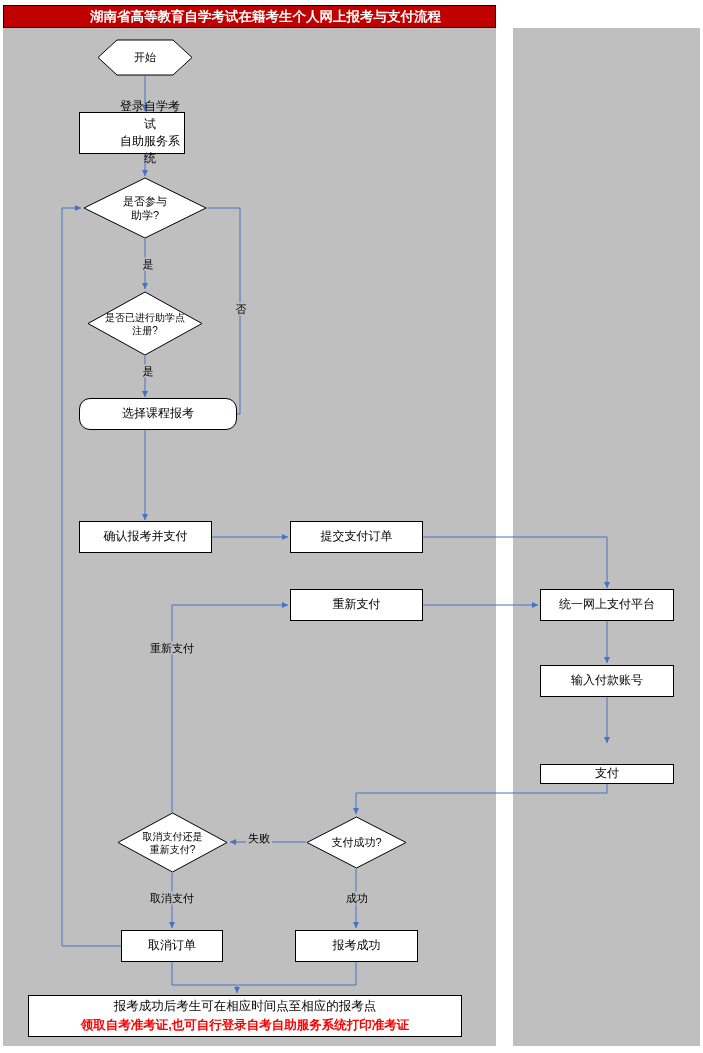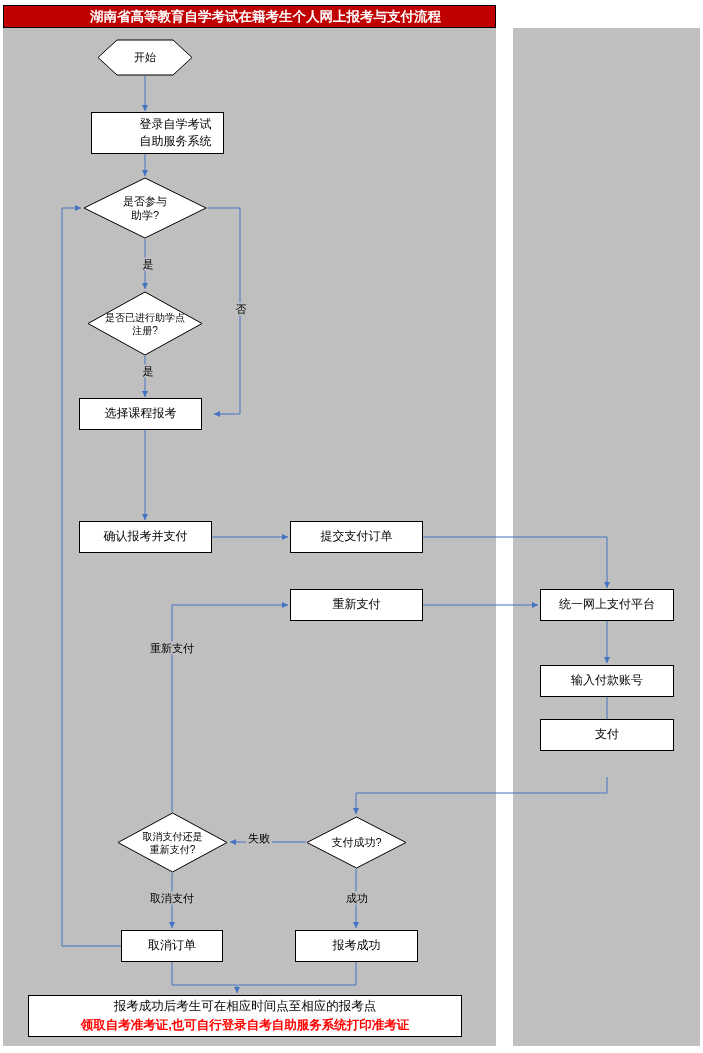--- a/index.html
+++ b/index.html
@@ -75,21 +75,21 @@
     <polyline points="121,946 62,946 62,208 81,208" marker-end="url(#arr)"></polyline>
   </svg>
 
   <div class="node shape-node" style="left:97px; top:39px; width:96px; height:37px;">
     <svg viewBox="0 0 96 37">
       <polygon points="20,1 76,1 95,18.5 76,36 20,36 1,18.5" fill="#ffffff" stroke="#000000" stroke-width="1"></polygon>
     </svg>
     <div class="shape-text start-text">开始</div>
   </div>
 
-  <div class="node rect-node" style="left:91px; top:112px; width:133px; height:42px;padding-left:36px;">
+  <div class="node rect-node" style="left:79px; top:112px; width:106px; height:42px;padding-left:36px;">
     <div>登录自学考试</div>
     <div>自助服务系统</div>
   </div>
 
   <div class="node shape-node" style="left:87px; top:291px; width:116px; height:65px;">
     <svg viewBox="0 0 116 65">
       <polygon points="58,1 115,32.5 58,64 1,32.5" fill="#ffffff" stroke="#000000" stroke-width="1"></polygon>
     </svg>
     <div class="shape-text small">
       <div>是否已进行助学点</div>
@@ -100,21 +100,21 @@
   <div class="node shape-node" style="left:83px; top:177px; width:124px; height:62px;">
     <svg viewBox="0 0 124 62">
       <polygon points="62,1 123,31 62,61 1,31" fill="#ffffff" stroke="#000000" stroke-width="1"></polygon>
     </svg>
     <div class="shape-text">
       <div>是否参与</div>
       <div>助学?</div>
     </div>
   </div>
 
-  <div class="node rect-node" style="left:79px; top:398px; width:123px; height:32px;">
+  <div class="node rect-node" style="left:79px; top:398px; width:158px; height:32px;border-radius:11px;">
     <div>选择课程报考</div>
   </div>
 
   <div class="node rect-node" style="left:79px; top:521px; width:133px; height:32px;">
     <div>确认报考并支付</div>
   </div>
 
   <div class="node rect-node" style="left:290px; top:521px; width:133px; height:32px;">
     <div>提交支付订单</div>
   </div>
@@ -124,21 +124,21 @@
   </div>
 
   <div class="node rect-node" style="left:540px; top:589px; width:134px; height:32px;">
     <div>统一网上支付平台</div>
   </div>
 
   <div class="node rect-node" style="left:540px; top:665px; width:134px; height:32px;">
     <div>输入付款账号</div>
   </div>
 
-  <div class="node rect-node" style="left:540px; top:719px; width:134px; height:32px;">
+  <div class="node rect-node" style="left:540px; top:764px; width:134px; height:20px;">
     <div>支付</div>
   </div>
 
   <div class="node shape-node" style="left:306px; top:816px; width:101px; height:53px;">
     <svg viewBox="0 0 101 53">
       <polygon points="50.5,1 100,26.5 50.5,52 1,26.5" fill="#ffffff" stroke="#000000" stroke-width="1"></polygon>
     </svg>
     <div class="shape-text">支付成功?</div>
   </div>
 

